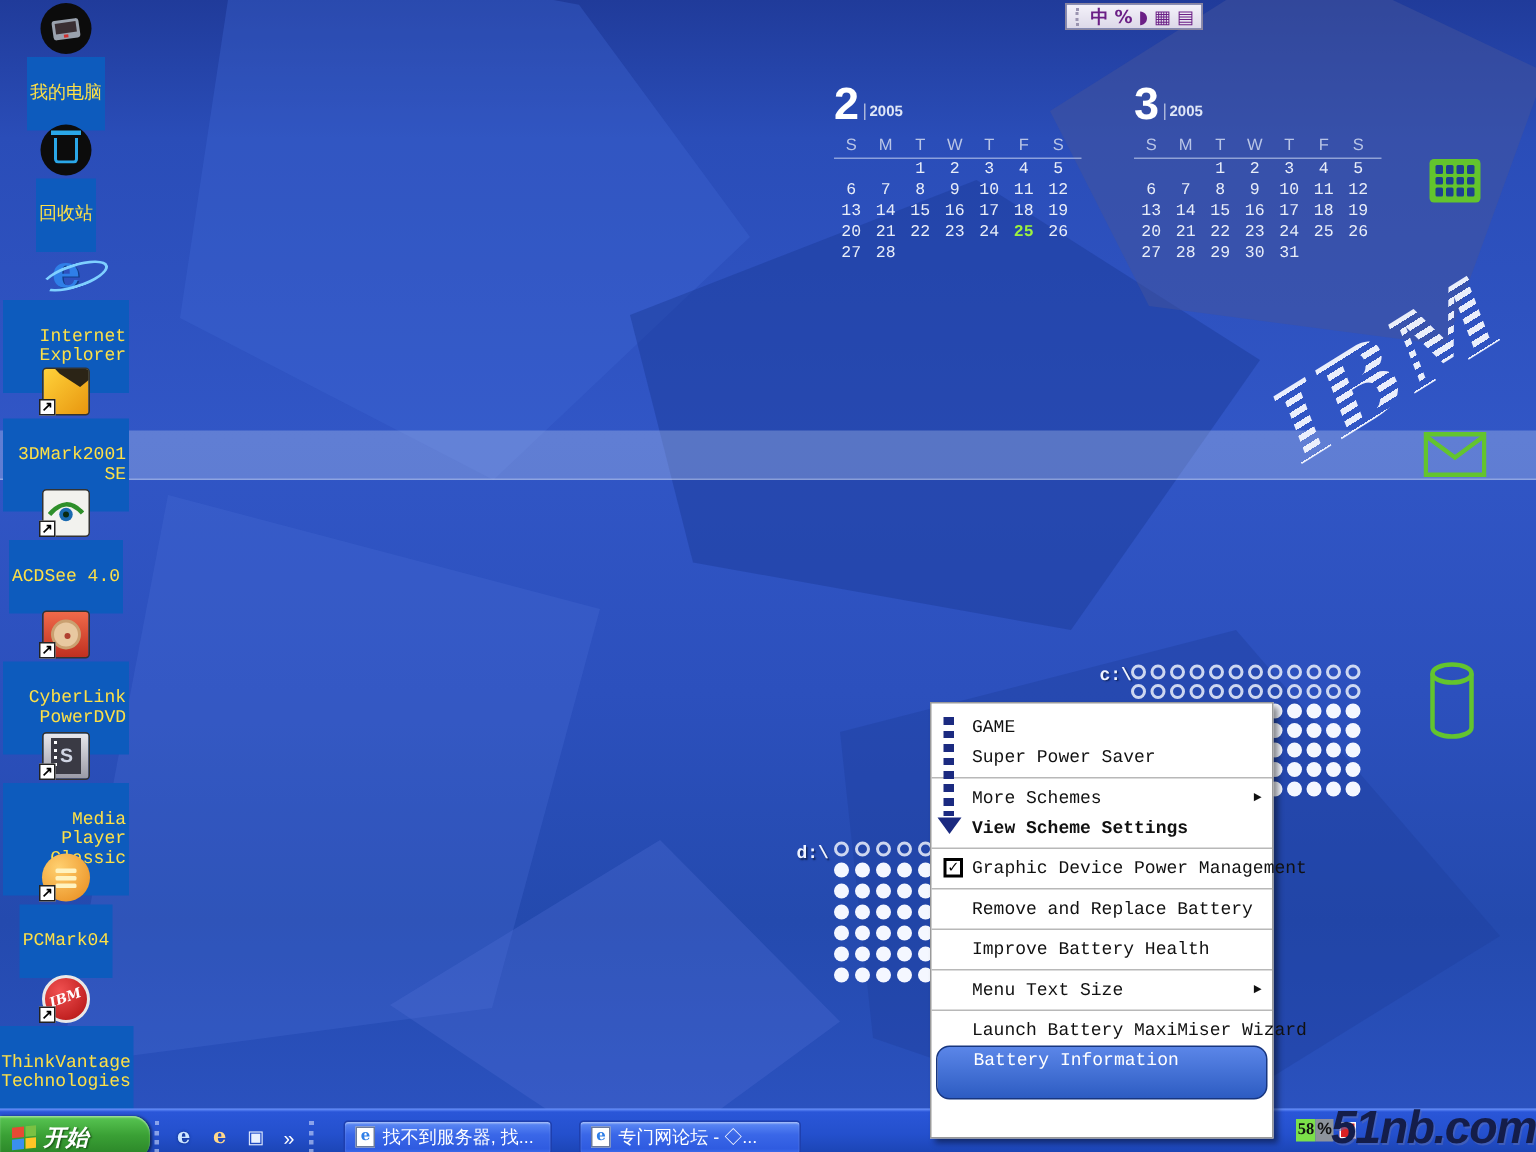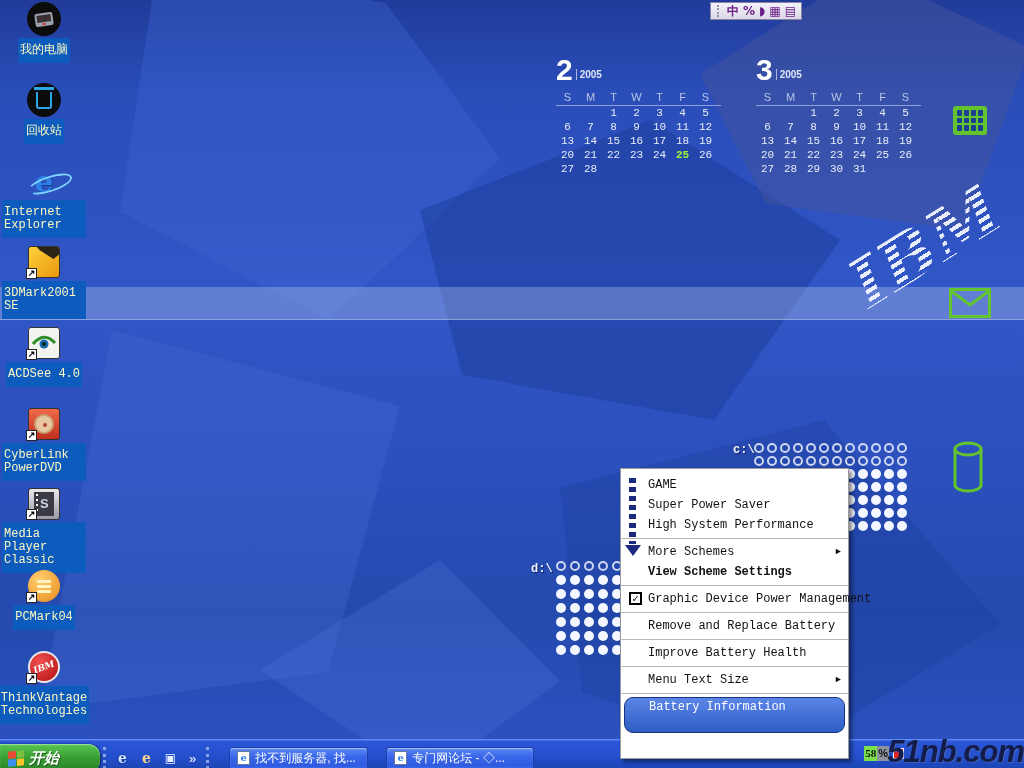--- a/index.html
+++ b/index.html
@@ -47,22 +47,22 @@
   .grid-icon { position:absolute; left:953px; top:106px; width:34px; height:29px; background:#63c42e; border-radius:3px;
     display:grid; grid-template-columns:repeat(4,1fr); gap:2px; padding:4px; }
   .grid-icon i { background:#1d3f92; border-radius:1px; }
   .envelope-icon { position:absolute; left:949px; top:288px; }
   .cylinder-icon { position:absolute; left:948px; top:440px; }
 
   
   .icons { position:absolute; left:2px; top:2px; width:84px; display:flex; flex-direction:column; }
   .di { height:81px; display:flex; flex-direction:column; align-items:center; cursor:default; }
   .di .art { position:relative; width:36px; height:34px; display:flex; align-items:center; justify-content:center; }
-  .di .lbl { margin-top:2px; font-size:12px; line-height:13px; text-align:left; color:#fef9c3;
-    background:#0d5bbd; padding:6px 2px; font-family:"Liberation Mono",monospace; }
+  .di .lbl { margin-top:2px; font-size:12px; line-height:13px; text-align:right; color:#fde047;
+    background:#0d5bbd; padding:18px 2px; font-family:"Liberation Mono",monospace; }
   .sc-arrow { position:absolute; left:0; bottom:0; width:11px; height:11px; background:#fff; border:1px solid #222;
     font-size:9px; line-height:9px; color:#000; text-align:center; font-weight:bold; }
   .circle { width:34px; height:34px; border-radius:50%; background:#0c0c0c; display:flex; align-items:center; justify-content:center; }
   .laptop { width:18px; height:13px; background:#9aa2ae; border-radius:2px; position:relative; transform:rotate(-8deg);}
   .laptop::before { content:""; position:absolute; left:2px; top:2px; right:2px; bottom:4px; background:#3a2f33; }
   .laptop::after { content:""; position:absolute; left:7px; bottom:1px; width:3px; height:2px; background:#d03030; }
   .trash { width:16px; height:17px; border:2px solid #2aa7e8; border-top:none; border-radius:0 0 3px 3px; position:relative; }
   .trash::before { content:""; position:absolute; left:-4px; top:-5px; width:20px; height:3px; background:#2aa7e8; }
   .ie-e { font-family:"DejaVu Serif",serif; font-size:30px; font-weight:bold; color:#2f7fe8; text-shadow:1px 1px 0 #123d8a; position:relative;}
   .ie-e::after { content:""; position:absolute; left:-7px; top:12px; width:42px; height:12px; border:2px solid #7fd0ff;
@@ -551,21 +551,20 @@
       <span class="dot filled"></span>
       <span class="dot filled"></span>
       <span class="dot filled"></span>
     </div>
 
   <div class="menu">
     <div class="scheme-arrow"></div>
     <div class="scheme-arrow-head"></div>
     <div class="mi">GAME</div>
     <div class="mi">Super Power Saver</div>
-    <div class="mi">High System Performance</div>
     <div class="msep"></div>
     <div class="mi">
       <span>More Schemes</span>
       <span class="sub">►</span>
     </div>
     <div class="mi bold">View Scheme Settings</div>
     <div class="msep"></div>
     <div class="mi">
       <span class="chk">✓</span>
       <span>Graphic Device Power Management</span>
@@ -573,20 +572,21 @@
     <div class="msep"></div>
     <div class="mi">Remove and Replace Battery</div>
     <div class="msep"></div>
     <div class="mi">Improve Battery Health</div>
     <div class="msep"></div>
     <div class="mi">
       <span>Menu Text Size</span>
       <span class="sub">►</span>
     </div>
     <div class="msep"></div>
+    <div class="mi">Launch Battery MaxiMiser Wizard</div>
     <div class="mi hl">Battery Information</div>
   </div>
 
   <div class="taskbar">
     <div class="start">
       <span class="flag">
           <i></i>
           <i></i>
           <i></i>
           <i></i>

